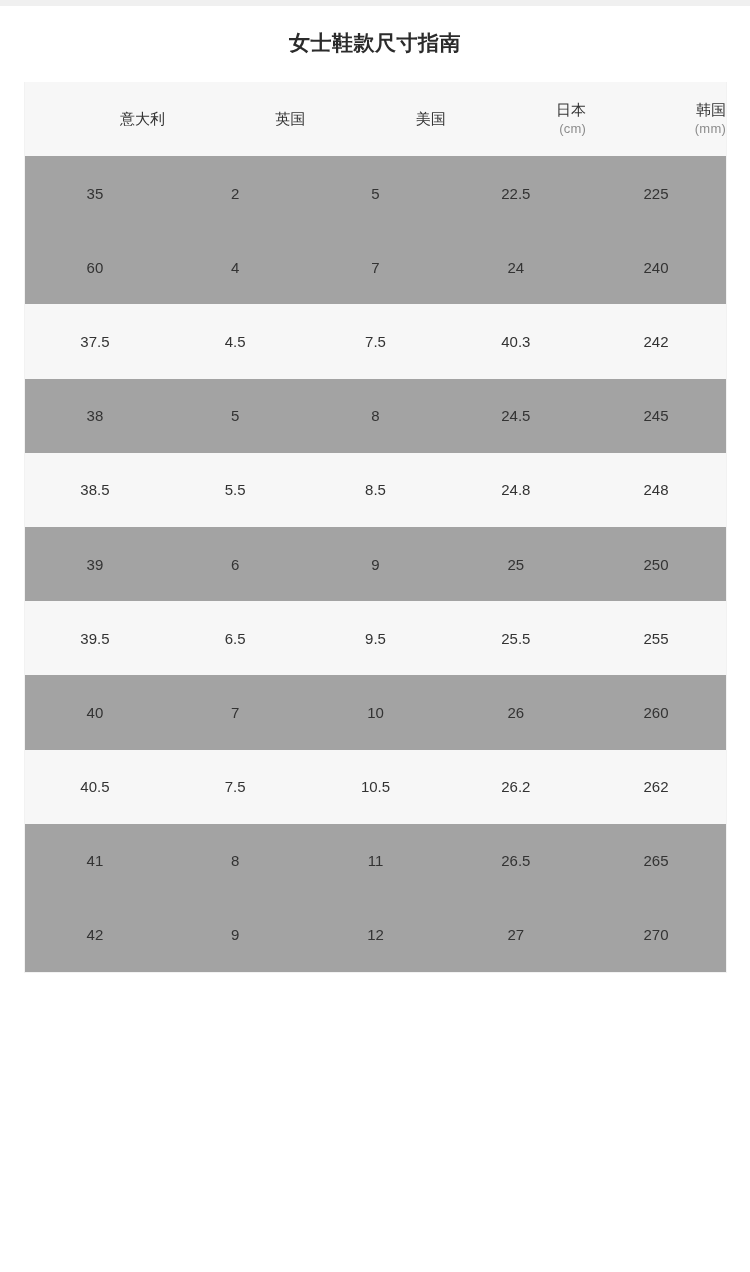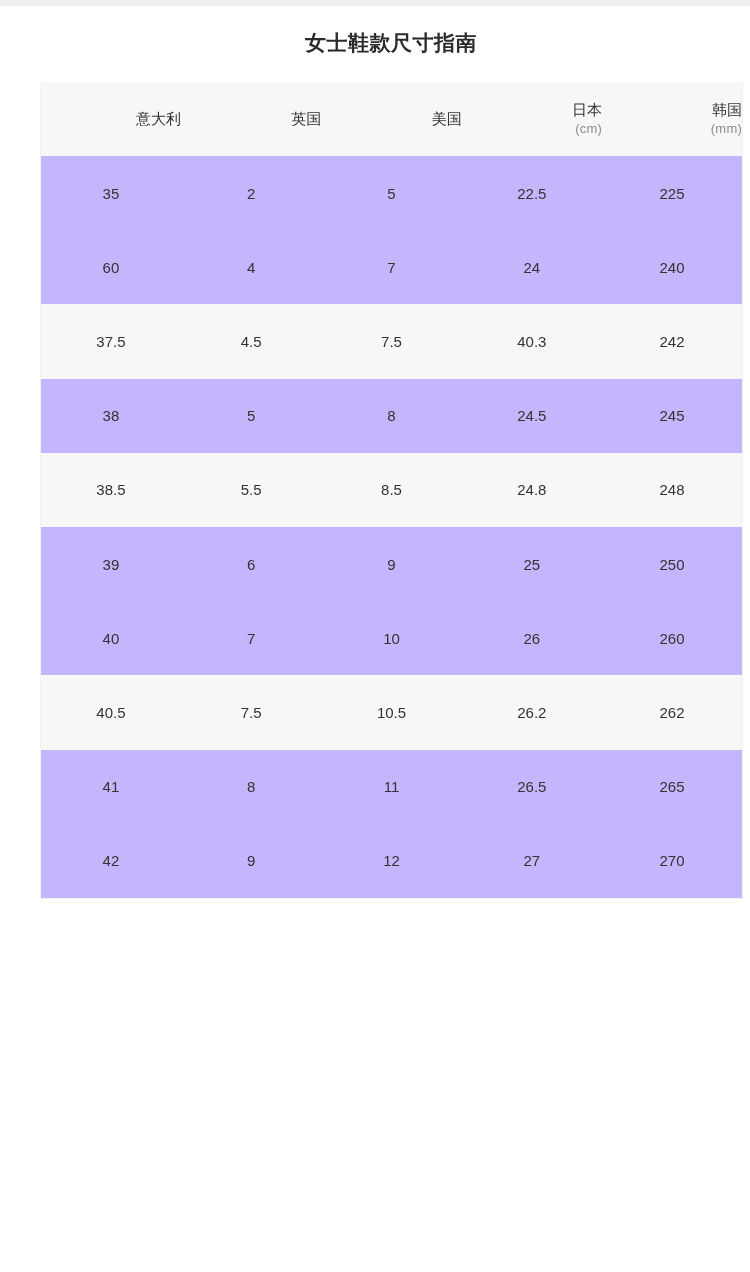--- a/index.html
+++ b/index.html
@@ -23,21 +23,20 @@
     height: 6px;
     background: #f0f0f0;
   }
   .page {
     position: absolute;
     top: 6px;
     left: 0;
     width: 618px;
     height: 1266px;
     background: #ffffff;
-    margin-left: 16px;
   }
   .page-title {
     position: absolute;
     top: 22px;
     left: 0;
     width: 750px;
     text-align: center;
     font-size: 21px;
     line-height: 30px;
     font-weight: 700;
@@ -81,21 +80,21 @@
   .size-table td {
     height: 74.2px;
     padding: 0;
     text-align: center;
     vertical-align: middle;
     font-size: 15px;
     color: #333333;
     font-weight: 400;
   }
   .size-table tbody tr {
-    background: #c4b5fd;
+    background: #a3a3a3;
   }
   .size-table tbody tr.alt {
     background: #f7f7f7;
   }
 </style>
 </head>
 <body>
 
 <div class="top-strip"></div>
 
@@ -156,20 +155,27 @@
           <td>24.8</td>
           <td>248</td>
         </tr>
         <tr>
           <td>39</td>
           <td>6</td>
           <td>9</td>
           <td>25</td>
           <td>250</td>
         </tr>
+        <tr class="alt">
+          <td>39.5</td>
+          <td>6.5</td>
+          <td>9.5</td>
+          <td>25.5</td>
+          <td>255</td>
+        </tr>
         <tr>
           <td>40</td>
           <td>7</td>
           <td>10</td>
           <td>26</td>
           <td>260</td>
         </tr>
         <tr class="alt">
           <td>40.5</td>
           <td>7.5</td>

